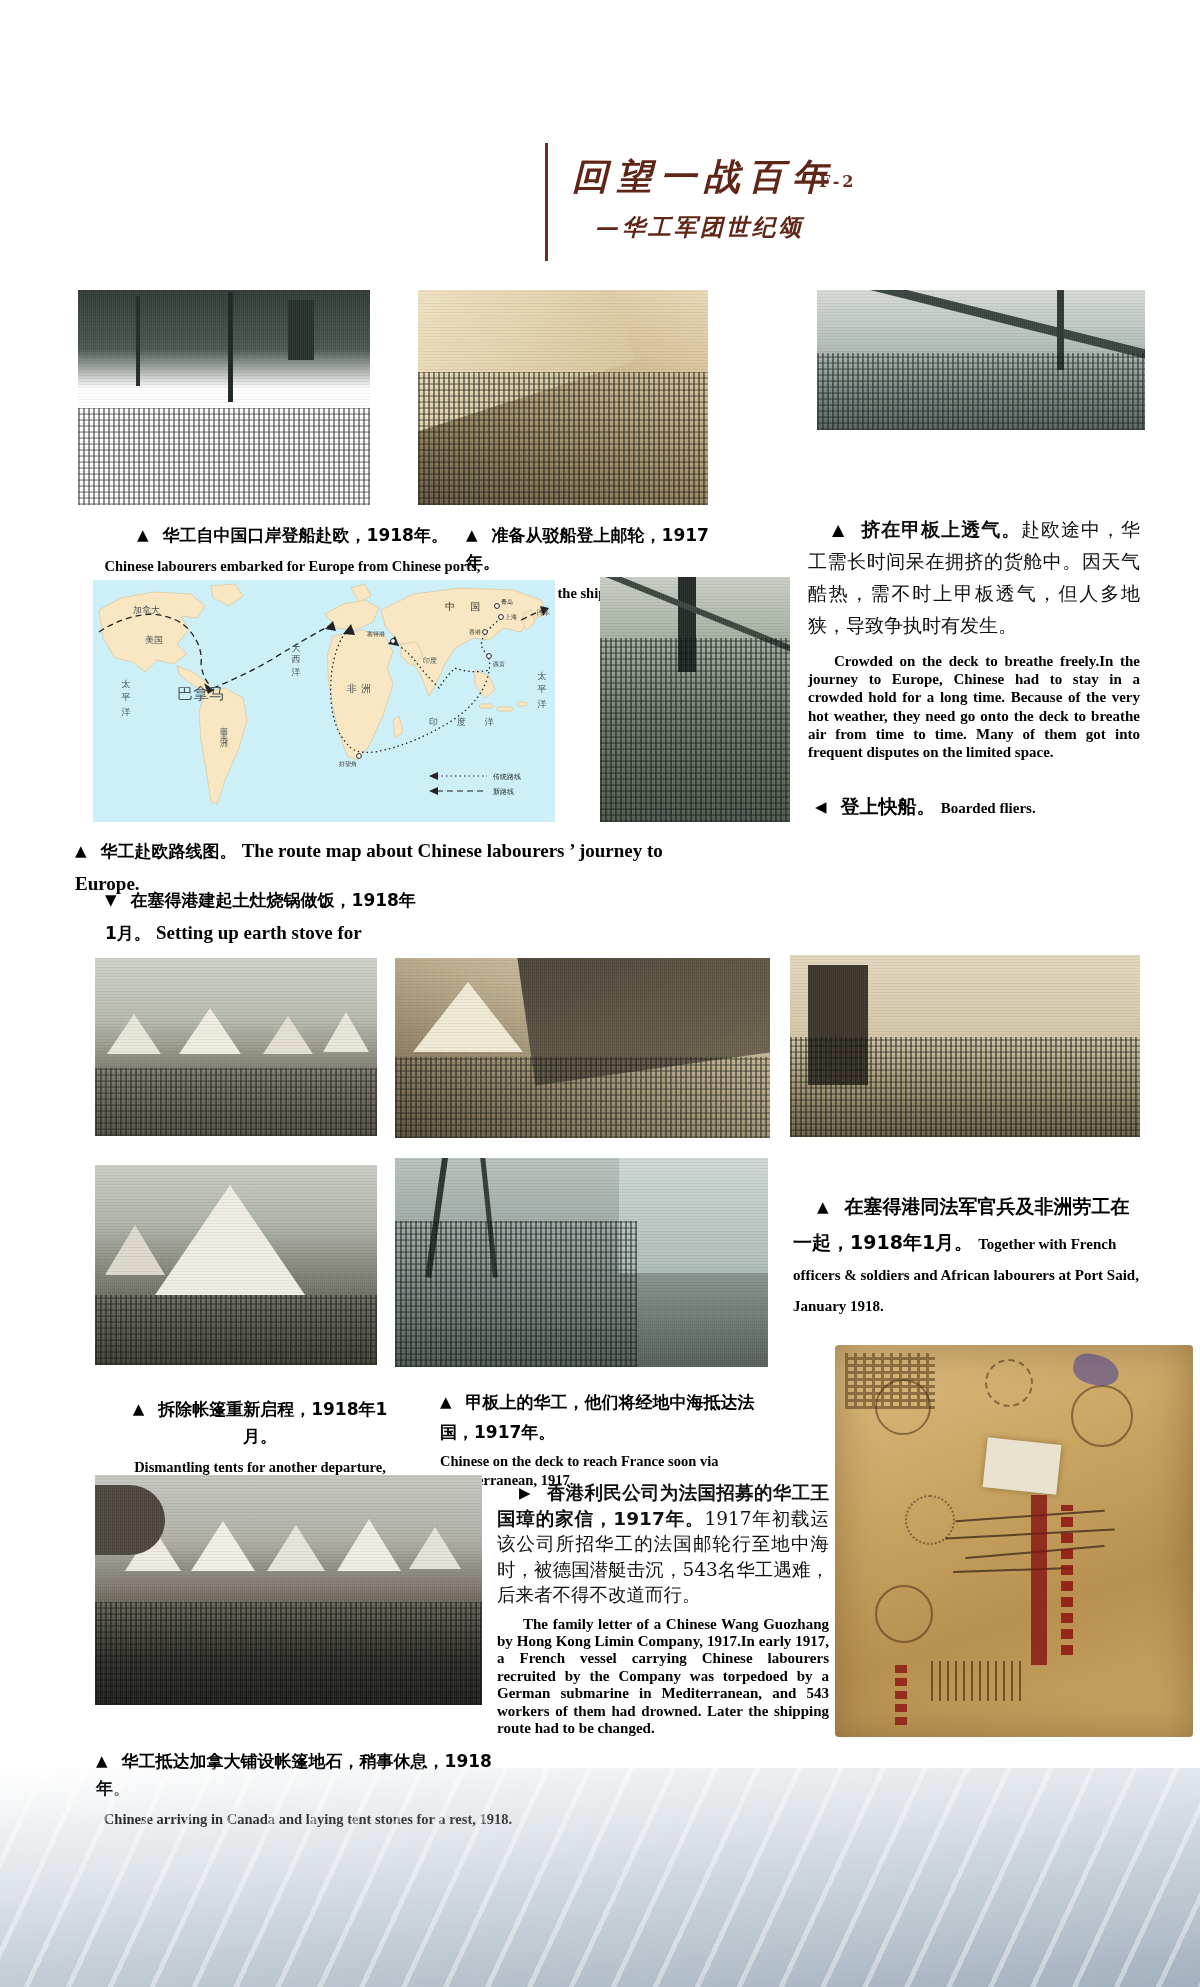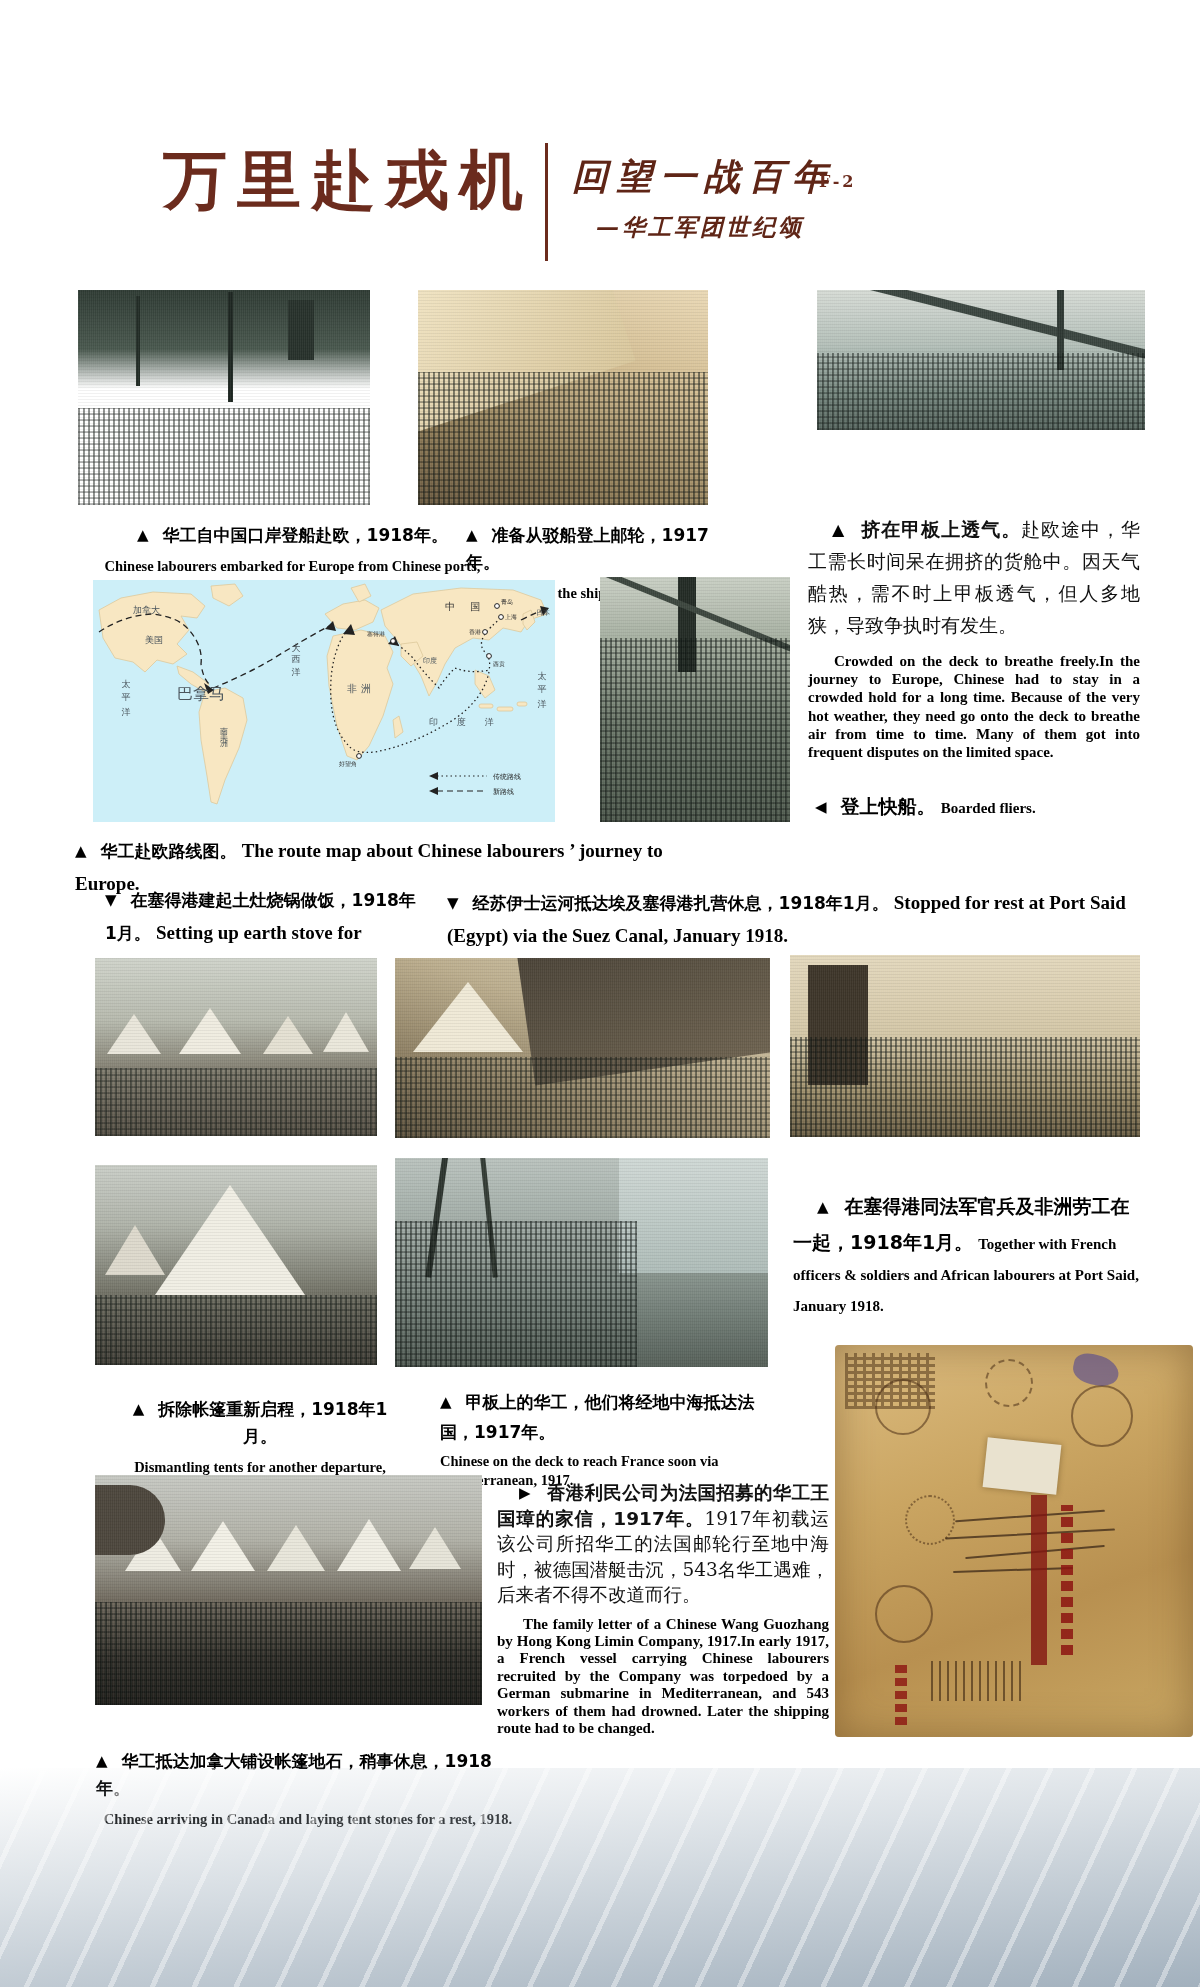--- a/index.html
+++ b/index.html
@@ -56,21 +56,20 @@
      background:linear-gradient(175deg,rgba(197,206,214,0) 0%,rgba(176,189,200,.45) 40%,rgba(139,157,173,.8) 100%);}
   .bottom-band::after{content:"";position:absolute;inset:0;
      background:repeating-linear-gradient(115deg,rgba(255,255,255,.4) 0 5px,rgba(255,255,255,0) 5px 38px);}
 </style>
 </head>
 <body>
 
 <div class="page">
 
   <div class="abs" style="left:163px;top:148px;">
-    <div class="title-cn">万里赴戎机</div>
   </div>
   <div class="abs vdiv" style="left:545px;top:143px;height:118px;"></div>
   <div class="abs motto1" style="left:572px;top:158px;">回望一战百年</div>
   <div class="abs code" style="left:792px;top:172px;">F-2</div>
   <div class="abs motto2" style="left:596px;top:212px;">—华工军团世纪颂</div>
 
   <div class="photo" style="left:78px;top:290px;width:292px;height:215px;
        background:linear-gradient(180deg,#b9c6b6 0%,#93a79a 28%,#5f7166 55%,#74othe 0,#6e8073 72%,#4c5c52 100%);">
     <div class="abs" style="left:0;top:0;width:100%;height:46%;background:linear-gradient(180deg,#2f3b34 0%,#49584e 60%,rgba(73,88,78,0) 100%);"></div>
     <div class="abs" style="left:58px;top:6px;width:4px;height:90px;background:#222c26;"></div>
@@ -190,23 +189,20 @@
     <div class="abs" style="left:-10px;top:40px;width:260px;height:6px;background:#3c463e;transform:rotate(22deg);"></div>
     <div class="speck" style="top:25%;height:75%;opacity:.9;"></div>
   </div>
 
   <div class="abs" style="left:75px;top:834px;width:620px;">
     <p class="cap-flow"><span class="marker">▲</span><span class="cn">华工赴欧路线图。</span> <span class="en">The route map about Chinese labourers ’ journey to Europe.</span></p>
   </div>
 
   <div class="abs" style="left:105px;top:886px;width:316px;">
     <p class="cap-flow"><span class="marker">▼</span><span class="cn">在塞得港建起土灶烧锅做饭，1918年1月。</span> <span class="en">Setting up earth stove for cooking, January 1918.</span></p>
-  </div>
-  <div class="abs" style="left:447px;top:886px;width:692px;">
-    <p class="cap-flow"><span class="marker">▼</span><span class="cn">经苏伊士运河抵达埃及塞得港扎营休息，1918年1月。</span> <span class="en">Stopped for rest at Port Said (Egypt) via the Suez Canal, January 1918.</span></p>
   </div>
 
   <div class="photo" style="left:95px;top:958px;width:282px;height:178px;
        background:linear-gradient(180deg,#cfd3ca 0%,#b6b9ad 35%,#7e7a6c 65%,#585247 100%);">
     <div class="tent" style="left:12px;top:56px;width:54px;height:40px;background:#e9e6da;"></div>
     <div class="tent" style="left:84px;top:50px;width:62px;height:46px;background:#efece0;"></div>
     <div class="tent" style="left:168px;top:58px;width:50px;height:38px;background:#e4e0d2;"></div>
     <div class="tent" style="left:228px;top:54px;width:46px;height:40px;background:#eae7da;"></div>
     <div class="speck" style="top:62%;height:38%;opacity:.8;"></div>
   </div>

